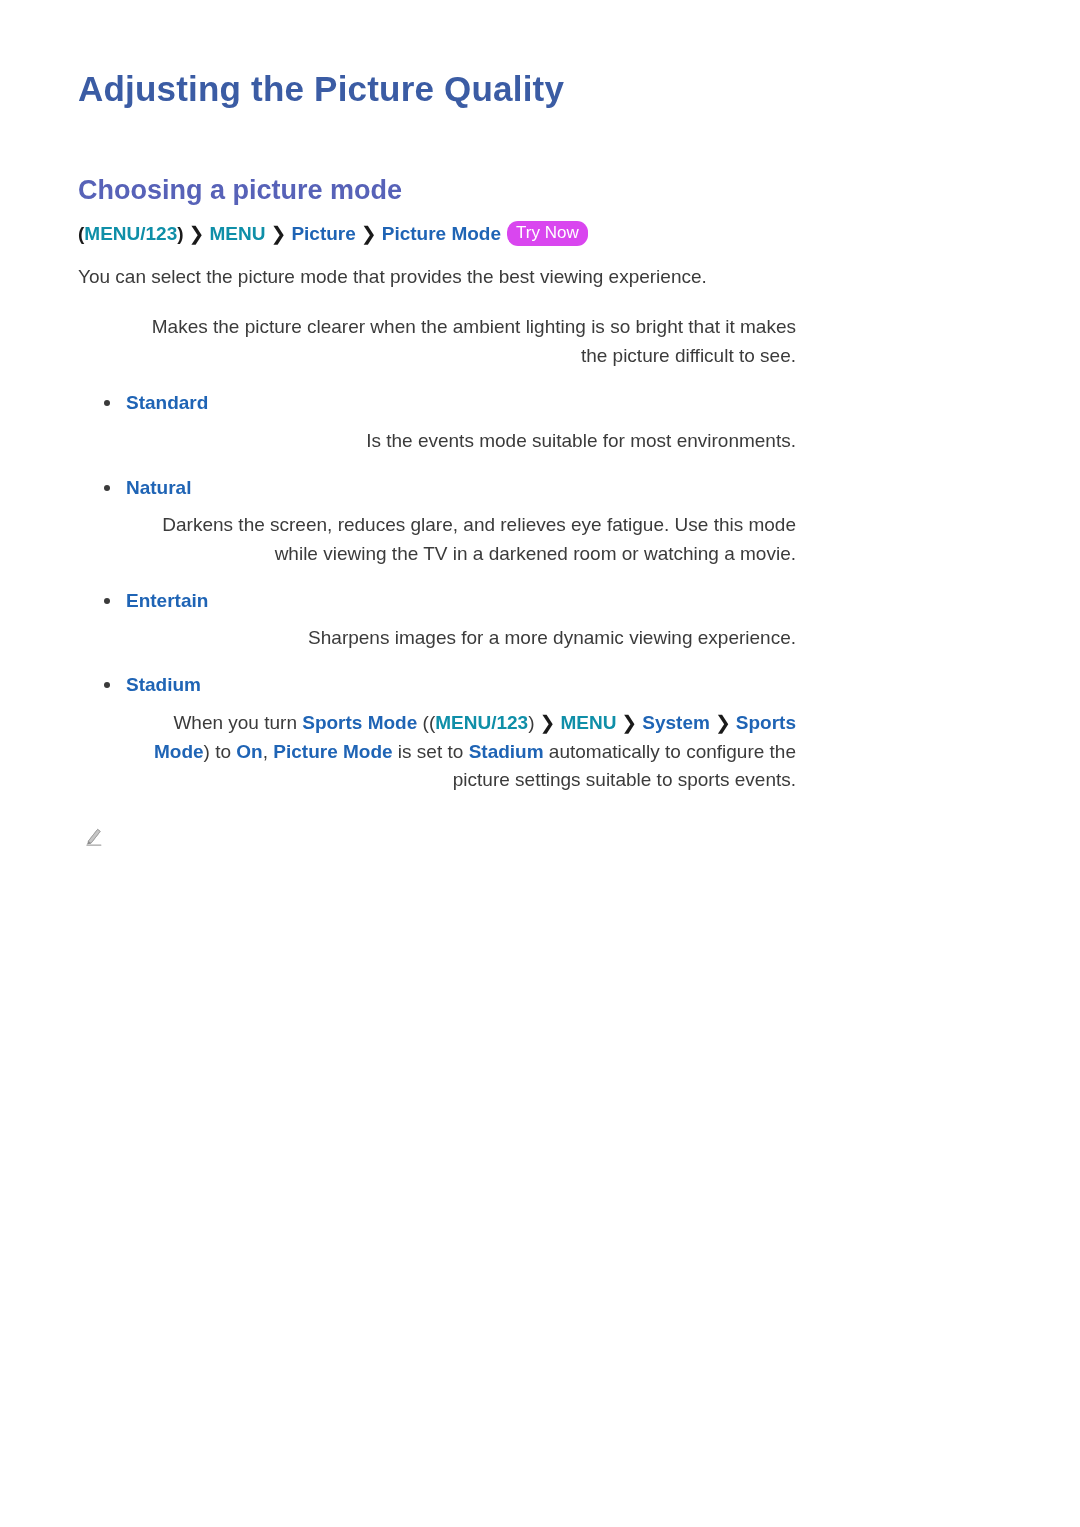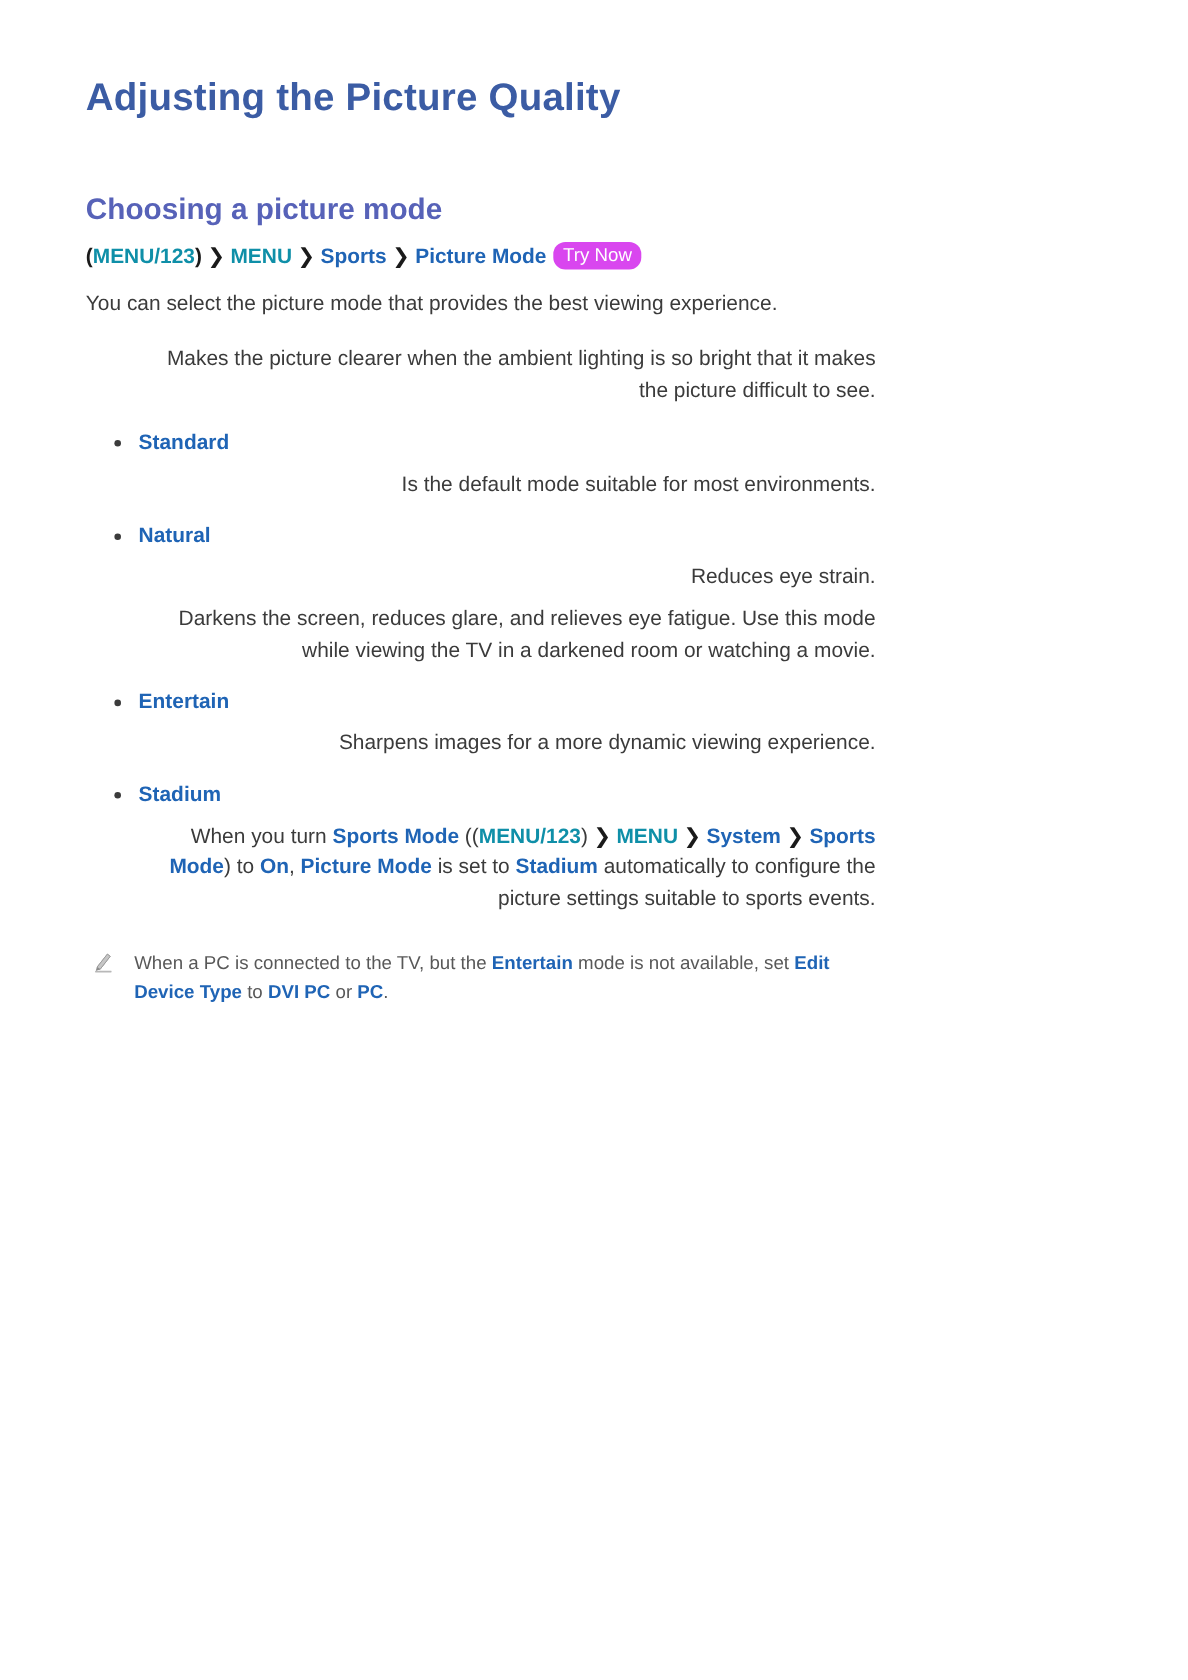--- a/index.html
+++ b/index.html
@@ -132,45 +132,44 @@
 </head>
 <body>
 
 <div class="page">
 
   <h1 class="page-title">Adjusting the Picture Quality</h1>
 
   <h2 class="section-title">Choosing a picture mode</h2>
 
   <div class="menu-path">
-    <span class="paren">(</span><span class="mi-teal">MENU/123</span><span class="paren">)</span><span class="chev">❯</span><span class="mi-teal">MENU</span><span class="chev">❯</span><span class="mi-blue">Sports</span><span class="chev">❯</span><span class="mi-blue">Picture Mode</span><span class="try-now">Try Now</span>
+    <span class="paren">(</span><span class="mi-teal">MENU/123</span><span class="paren">)</span><span class="chev">❯</span><span class="mi-teal">MENU</span><span class="chev">❯</span><span class="mi-blue">Picture</span><span class="chev">❯</span><span class="mi-blue">Picture Mode</span><span class="try-now">Try Now</span>
   </div>
 
   <p class="intro">You can select the picture mode that provides the best viewing experience.</p>
 
   <div class="mode-list">
 
     <div class="mode-item">
       <div class="mode-desc">Makes the picture clearer when the ambient lighting is so bright that it makes the picture difficult to see.</div>
     </div>
 
     <div class="mode-item">
       <div class="mode-head">
         <span class="dot"></span>
         <span>Standard</span>
       </div>
-      <div class="mode-desc">Is the default mode suitable for most environments.</div>
+      <div class="mode-desc">Is the events mode suitable for most environments.</div>
     </div>
 
     <div class="mode-item">
       <div class="mode-head">
         <span class="dot"></span>
         <span>Natural</span>
       </div>
-      <div class="mode-desc">Reduces eye strain.</div>
     </div>
 
     <div class="mode-item">
       <div class="mode-desc">Darkens the screen, reduces glare, and relieves eye fatigue. Use this mode while viewing the TV in a darkened room or watching a movie.</div>
     </div>
 
     <div class="mode-item">
       <div class="mode-head">
         <span class="dot"></span>
         <span>Entertain</span>
@@ -201,18 +200,17 @@
     </div>
 
     <div class="note">
       <span class="note-icon">
         <svg width="20" height="20" viewBox="0 0 20 20">
           <path d="M13.6 2.4 L16.2 4.4 L7.0 16.2 L4.2 14.3 Z" fill="#c6c6c6" stroke="#9a9a9a" stroke-width="0.8"></path>
           <path d="M4.2 14.3 L7.0 16.2 L3.3 17.6 Z" fill="#8c8c8c"></path>
           <rect x="2.6" y="17.6" width="14.6" height="1.3" fill="#b8b8b8"></rect>
         </svg>
       </span>
-      <span><span>When a PC is connected to the TV, but the </span><b>Entertain</b><span> mode is not available, set </span><b>Edit Device Type</b><span> to </span><b>DVI PC</b><span> or </span><b>PC</b><span>.</span></span>
     </div>
 
   </div>
 
 </div>
 
 </body></html>

